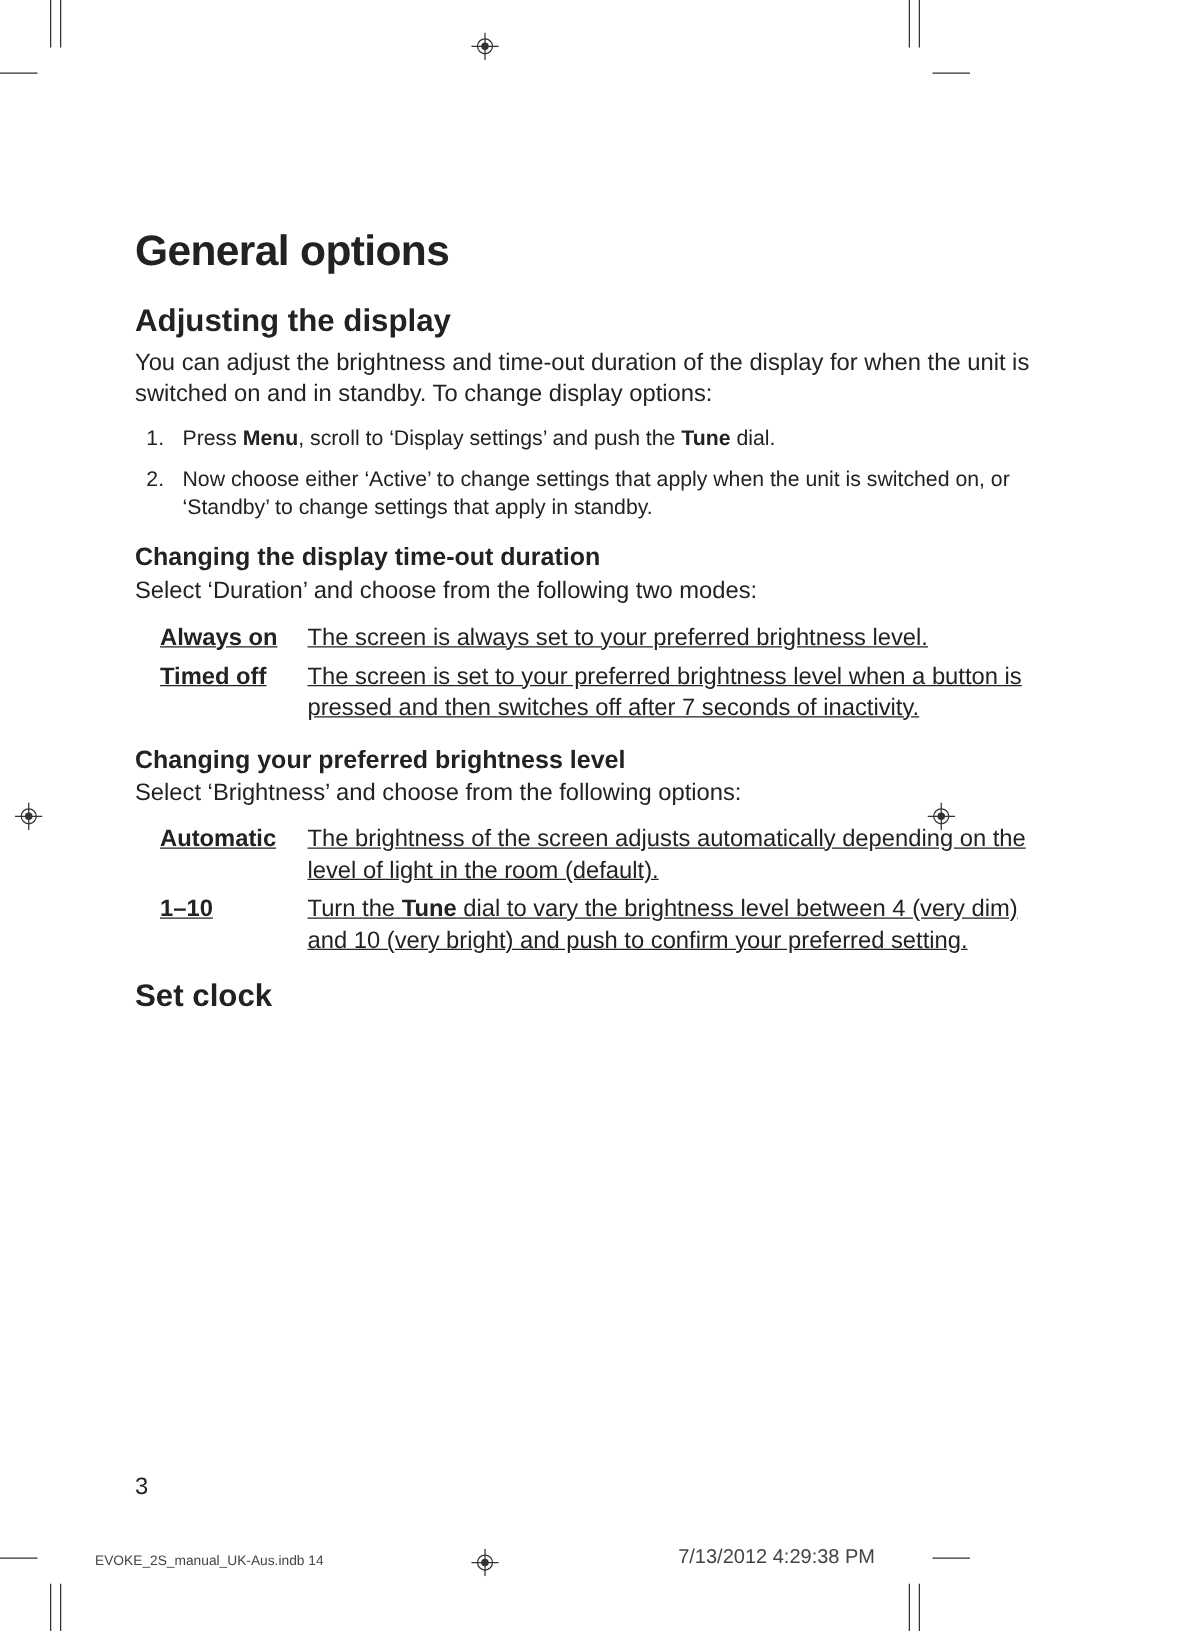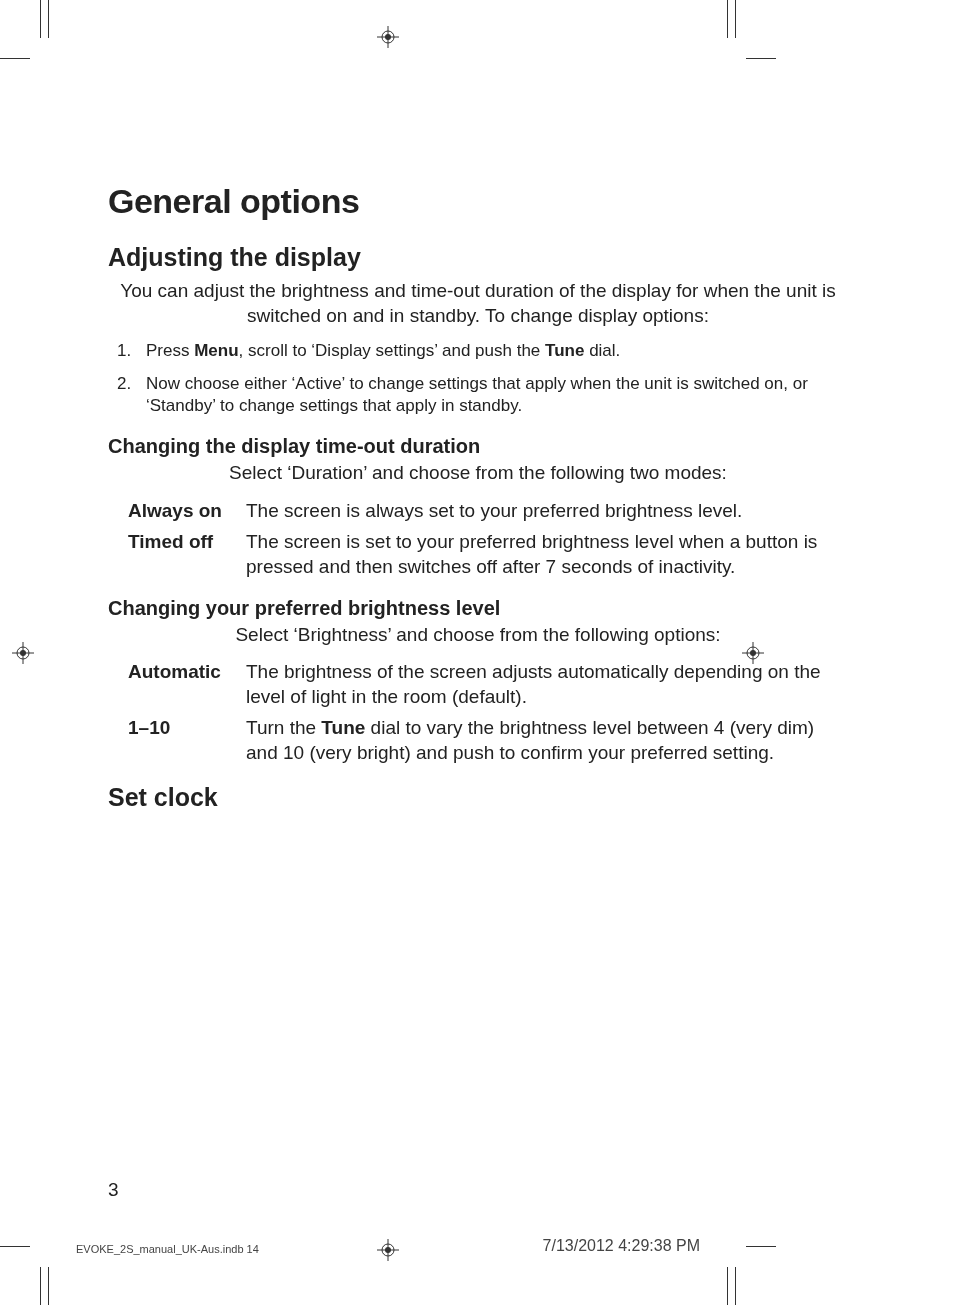--- a/index.html
+++ b/index.html
@@ -61,32 +61,31 @@
   }
   h3 {
     font-size: 20px;
     font-weight: 700;
     margin: 18px 0 2px 0;
   }
   p {
     font-size: 19px;
     line-height: 1.32;
     margin: 4px 0 12px 0;
-    text-align: center;
   }
   ol {
     margin: 0 0 10px 0;
     padding-left: 28px;
     font-size: 17px;
     line-height: 1.32;
   }
   ol li { margin-bottom: 10px; padding-left: 10px; }
   .bold { font-weight: 700; }
 
-  .def-list { margin: 6px 0 4px 0; }
+  .def-list { margin: 6px 0 4px 0; text-decoration: underline; }
   .def-row {
     display: flex;
     font-size: 19px;
     line-height: 1.32;
     margin-bottom: 6px;
   }
   .def-term {
     flex: 0 0 118px;
     font-weight: 700;
     padding-left: 20px;

